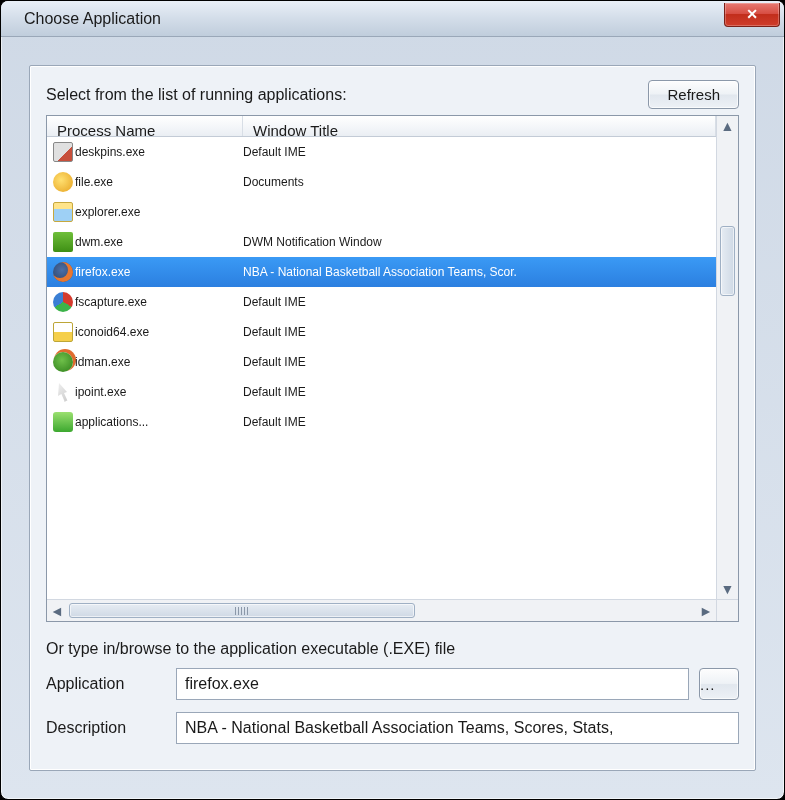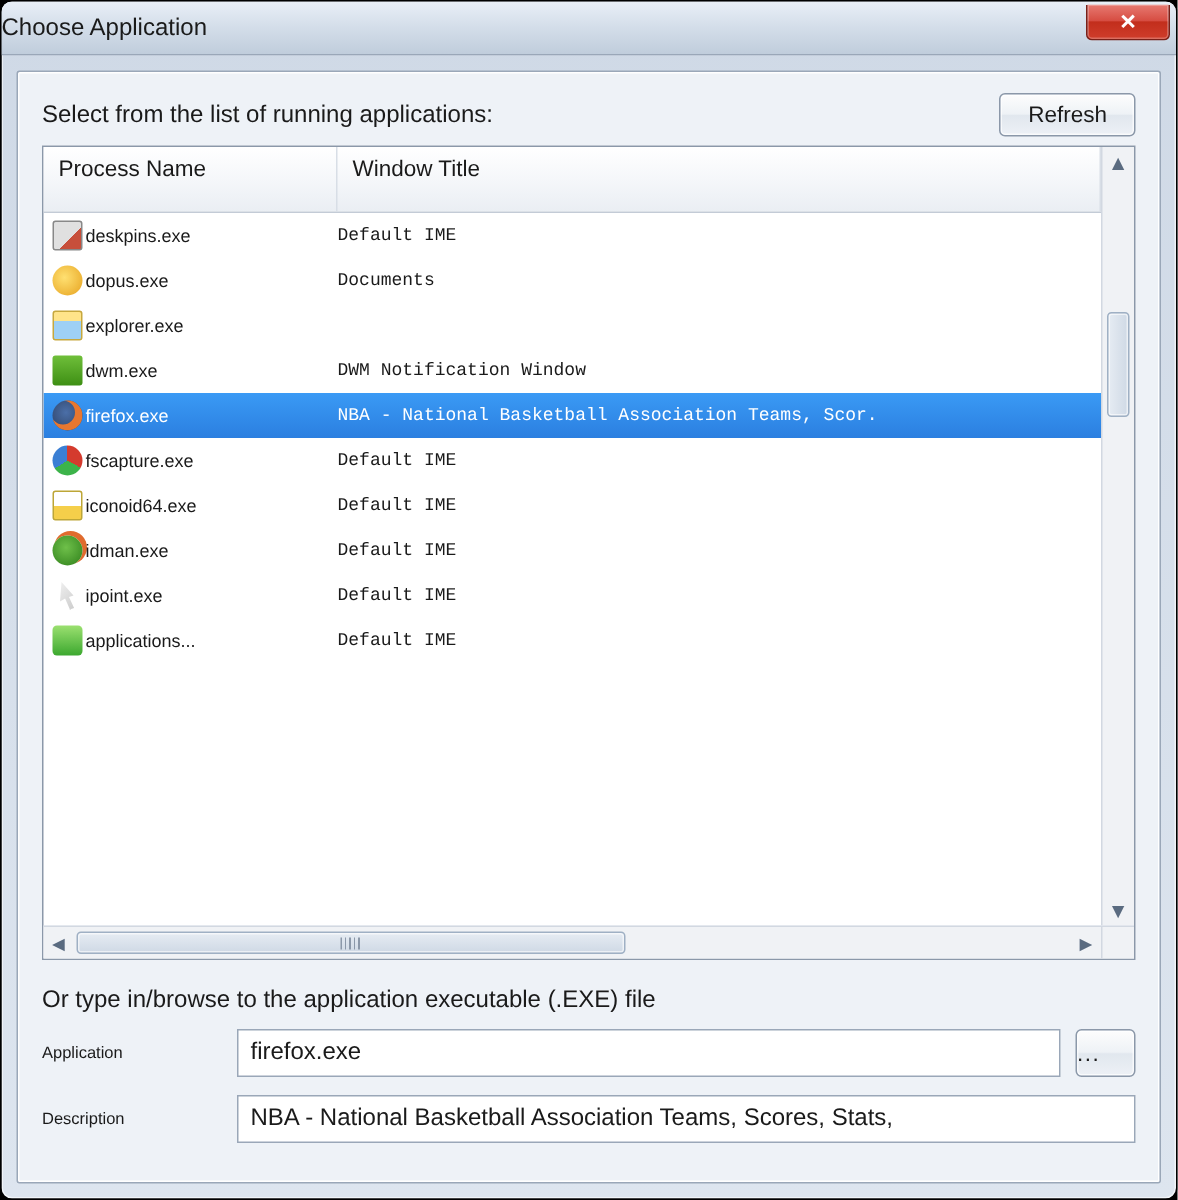--- a/index.html
+++ b/index.html
@@ -21,21 +21,21 @@
     display: flex;
     flex-direction: column;
   }
   .titlebar {
     height: 36px;
     background: linear-gradient(to bottom, #e9eff7 0%, #d3dde9 50%, #c0cddc 100%);
     border-top-left-radius: 7px;
     border-top-right-radius: 7px;
     display: flex;
     align-items: center;
-    padding: 0 4px 0 0;
+    padding: 0 4px 0 23px;
     border-bottom: 1px solid #9aa7b8;
   }
   .titlebar .title {
     font-size: 16px;
     color: #1a1a1a;
     flex: 1;
   }
   .close-btn {
     width: 56px;
     height: 24px;
@@ -49,21 +49,21 @@
     align-items: center;
     justify-content: center;
     color: #fff;
     font-weight: bold;
     font-size: 14px;
     box-shadow: inset 0 0 0 1px rgba(255,255,255,0.25);
     cursor: pointer;
   }
   .client {
     flex: 1;
-    margin: 10px;
+    margin: 28px;
     background: #eef2f7;
     border: 1px solid #9aa7b8;
     border-radius: 2px;
     padding: 14px 16px;
     display: flex;
     flex-direction: column;
     box-shadow: inset 0 0 0 1px #fff;
   }
   .toprow {
     display: flex;
@@ -105,21 +105,21 @@
     display: flex;
     min-height: 0;
   }
   .list-body {
     flex: 1;
     overflow: hidden;
     position: relative;
   }
   .columns {
     display: flex;
-    height: 44px;
+    height: 21px;
     background: linear-gradient(to bottom, #ffffff 0%, #f5f7fa 50%, #eaeef3 100%);
     border-bottom: 1px solid #c3cbd6;
   }
   .col {
     padding: 6px 10px;
     font-size: 15px;
     color: #1a1a1a;
     border-right: 1px solid #d8dee6;
   }
   .col.process { width: 196px; }
@@ -148,21 +148,20 @@
   .row .pname {
     width: 168px;
     overflow: hidden;
     text-overflow: ellipsis;
     padding-right: 6px;
   }
   .row .wtitle {
     flex: 1;
     overflow: hidden;
     text-overflow: ellipsis;
-    font-family: Liberation Mono, monospace;
   }
   .app-icon {
     width: 20px; height: 20px;
     border-radius: 2px;
     display: inline-block;
   }
   .vscroll {
     width: 22px;
     background: #f0f2f5;
     border-left: 1px solid #d2d8e1;
@@ -200,21 +199,21 @@
     background: repeating-linear-gradient(to right,#8b98a9 0 1px, transparent 1px 3px);
   }
   .bottom-section { margin-top: 18px; }
   .bottom-instr { font-size: 16px; margin-bottom: 10px; color:#1a1a1a;}
   .field-row {
     display: flex;
     align-items: center;
     margin-bottom: 12px;
     gap: 10px;
   }
-  .field-row .label { width: 120px; font-size: 11px; color:#1a1a1a;}
+  .field-row .label { width: 120px; font-size: 16px; color:#1a1a1a;}
   .textbox {
     flex: 1;
     height: 32px;
     border: 1px solid #9aa7b8;
     background: #fff;
     padding: 4px 8px;
     font-size: 16px;
     font-family: inherit;
     color: #1a1a1a;
   }
@@ -276,21 +275,21 @@
                 <span class="icon-cell">
                   <span class="app-icon ic-deskpins"></span>
                 </span>
                 <span class="pname">deskpins.exe</span>
                 <span class="wtitle">Default IME</span>
               </div>
               <div class="row">
                 <span class="icon-cell">
                   <span class="app-icon ic-dopus"></span>
                 </span>
-                <span class="pname">dopus.exe</span>
+                <span class="pname">file.exe</span>
                 <span class="wtitle">Documents</span>
               </div>
               <div class="row">
                 <span class="icon-cell">
                   <span class="app-icon ic-explorer"></span>
                 </span>
                 <span class="pname">explorer.exe</span>
                 <span class="wtitle"></span>
               </div>
               <div class="row">

